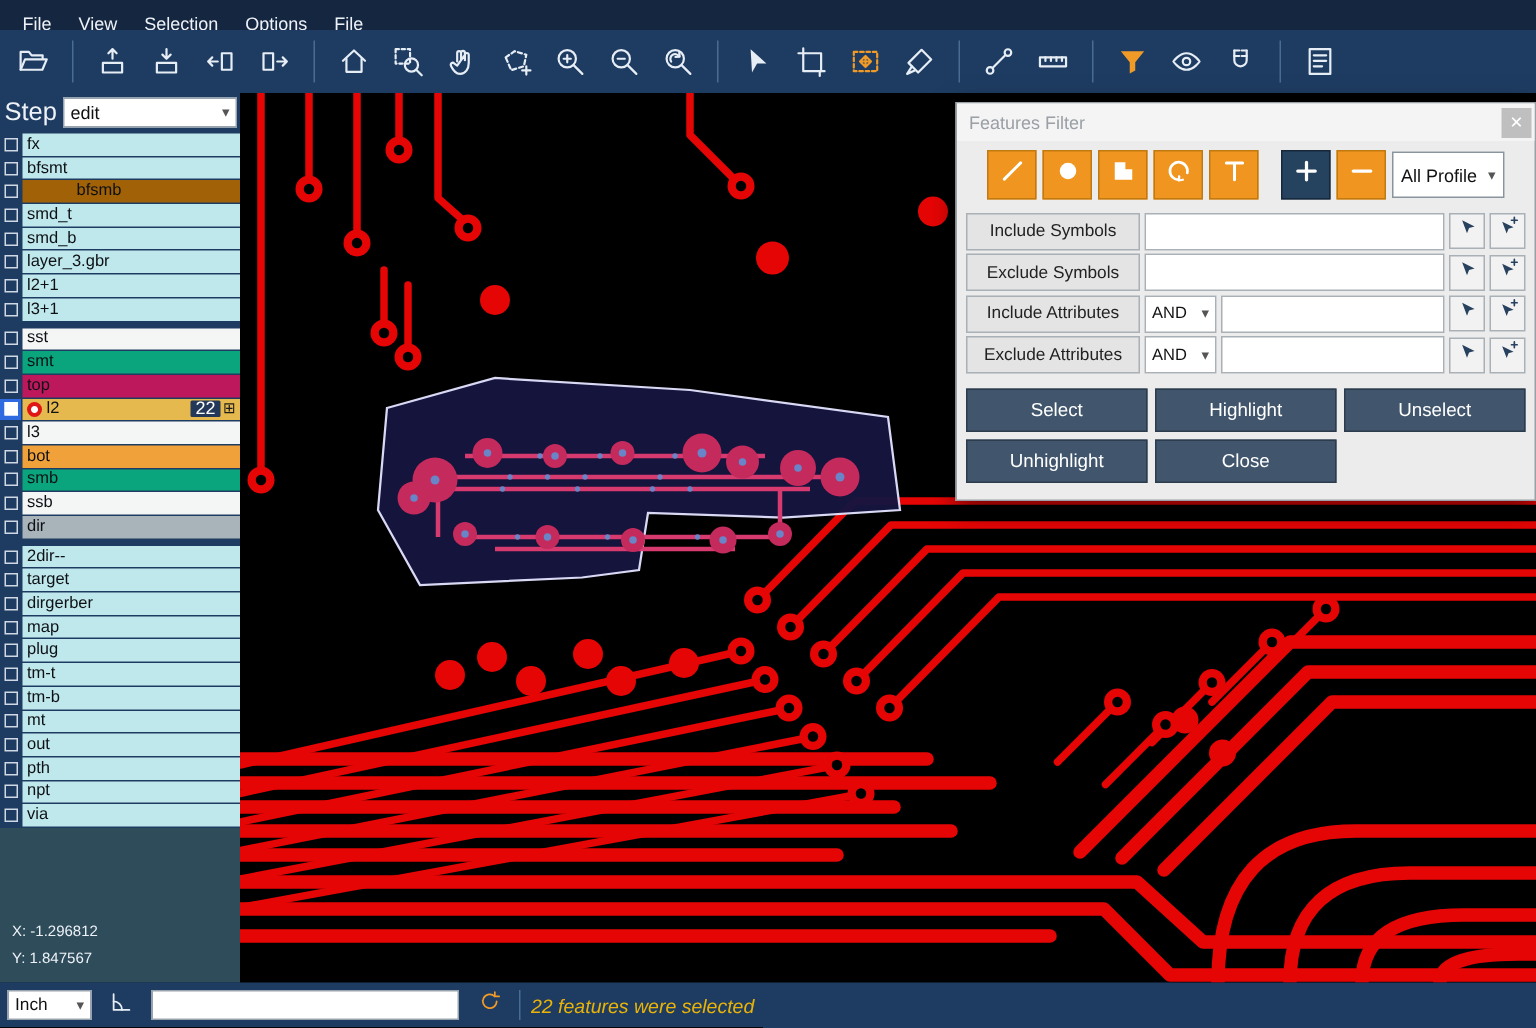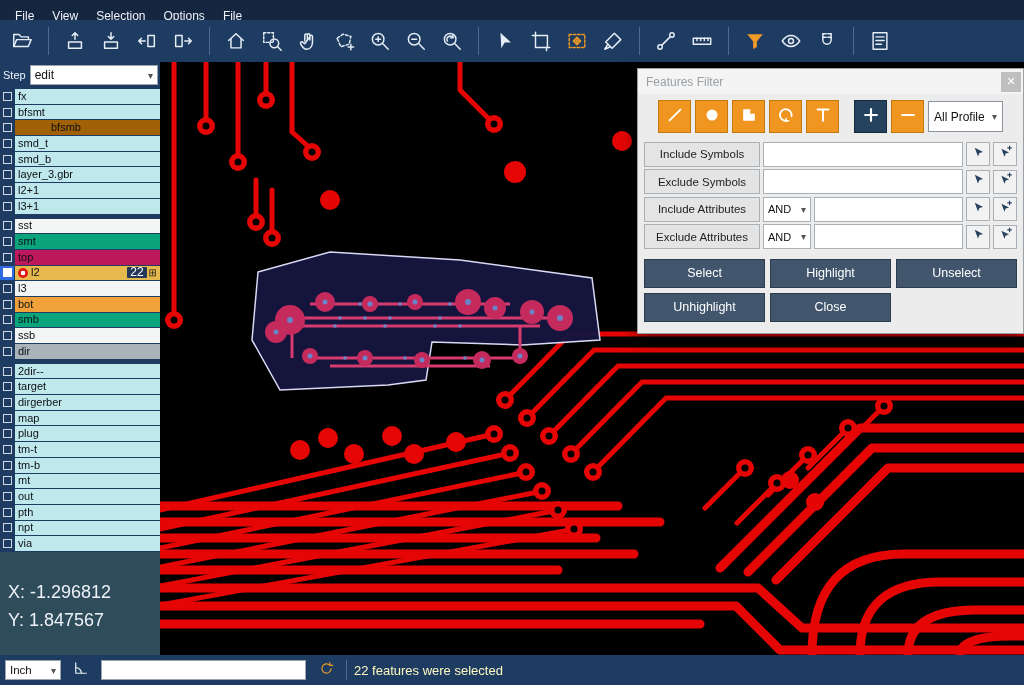--- a/index.html
+++ b/index.html
@@ -19,40 +19,40 @@
             color:#e6edf5; margin:0 1px; }
   .tb-btn svg { display:block; }
   .tb-btn.active { color:#f09a28; }
   .tb-btn.accent { color:#f09a28; }
   .tb-sep { width:1px; height:28px; background:#4a6b92; margin:0 8px; flex:0 0 1px; }
 
   
   .sidebar { position:absolute; left:0; top:62px; width:160px; bottom:30px; background:#1e3c61;
              display:flex; flex-direction:column; z-index:5; }
   .step-row { flex:0 0 26px; display:flex; align-items:center; padding:3px 2px 3px 3px; gap:4px; }
-  .step-label { color:#eef2f8; font-size:11px; }
+  .step-label { color:#eef2f8; font-size:17px; }
   .step-select { flex:1; height:20px; background:#fff; border:1px solid #9aa4ae; display:flex;
                  align-items:center; justify-content:space-between; padding:0 4px; font-size:12px; color:#111; }
   .chev { color:#555; font-size:10px; }
   .layer-list { flex:0 0 auto; padding-top:1px; }
   .lrow { display:flex; gap:1px; height:14.7px; margin-bottom:1px; }
   .chk { flex:0 0 14px; background:#1e3c61; display:flex; align-items:center; justify-content:center; }
   .chk .box { width:9px; height:9px; border:1px solid #cfd8e4; }
   .chk.on { background:#2f6ae0; }
   .chk.on .box { background:#fff; border-color:#fff; }
   .lname { flex:1; display:flex; align-items:center; padding:0 3px; font-size:11px; color:#0d1014;
            position:relative; line-height:1; }
   .adot { width:10px; height:10px; border-radius:50%; flex:0 0 10px; margin:0 3px 0 0;
           background:radial-gradient(circle at 50% 50%, #fff 0 2px, #e01616 2.6px); }
   .lbadge { margin-left:auto; background:#24395a; color:#fff; font-size:12px; line-height:11px;
             height:11px; padding:0 3px; border-radius:1px; }
   .lgrid { font-size:10px; margin-left:2px; color:#1a1a1a; }
   .lgap { height:4px; }
   .coords { flex:1 1 auto; background:#2e4c5a; display:flex; flex-direction:column;
-            justify-content:flex-end; padding:0 0 24px 8px; gap:7px; color:#eef2f8; font-size:18px; }
+            justify-content:flex-end; padding:0 0 10px 8px; gap:7px; color:#eef2f8; font-size:10px; }
 
   
   .canvas { position:absolute; left:160px; top:62px; right:0; bottom:30px; background:#000; z-index:1; }
   .canvas svg { display:block; }
 
   
   .dialog { position:absolute; left:637px; top:68px; width:387px; height:266px; background:#ececec;
             border:1px solid #9aa0a6; box-shadow:0 5px 16px rgba(0,0,0,.55); z-index:10;
             display:flex; flex-direction:column; }
   .dlg-title { flex:0 0 25px; background:#f4f4f4; display:flex; align-items:center; padding-left:8px;
@@ -82,21 +82,21 @@
 
   
   .statusbar { position:absolute; left:0; right:0; bottom:0; height:30px; background:#1e3c61;
                display:flex; align-items:center; padding:0 5px; gap:7px; z-index:6; }
   .units { width:56px; height:20px; background:#fff; border:1px solid #9aa4ae; display:flex;
            align-items:center; justify-content:space-between; padding:0 4px; font-size:11.5px; color:#111; }
   .sb-btn { width:26px; height:24px; display:flex; align-items:center; justify-content:center; color:#e6edf5; }
   .sb-btn.accent { color:#f09a28; }
   .cmd-input { width:205px; height:20px; background:#fff; border:1px solid #9aa4ae; font-size:12px; padding:0 4px; }
   .sb-sep { width:1px; height:20px; background:#4a6b92; }
-  .message { color:#fef9c3; font-size:13px; }
+  .message { color:#eab308; font-size:13px;font-style:italic; }
 </style>
 </head>
 <body>
 
 <div class="app">
 
   <div class="menubar">
       <div class="menu-item">File</div>
       <div class="menu-item">View</div>
       <div class="menu-item">Selection</div>

